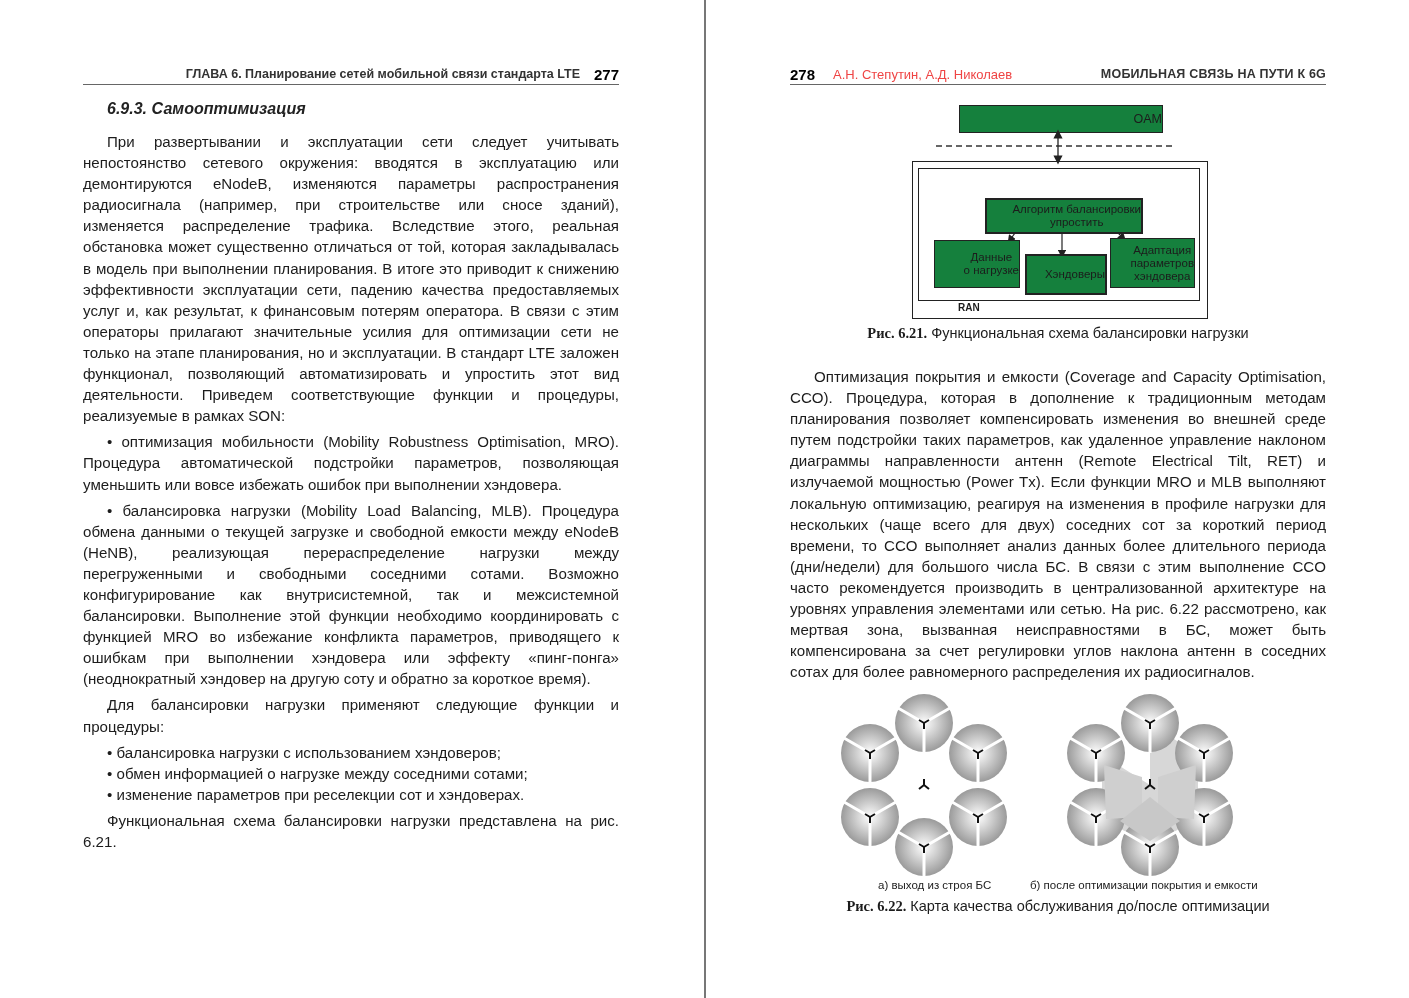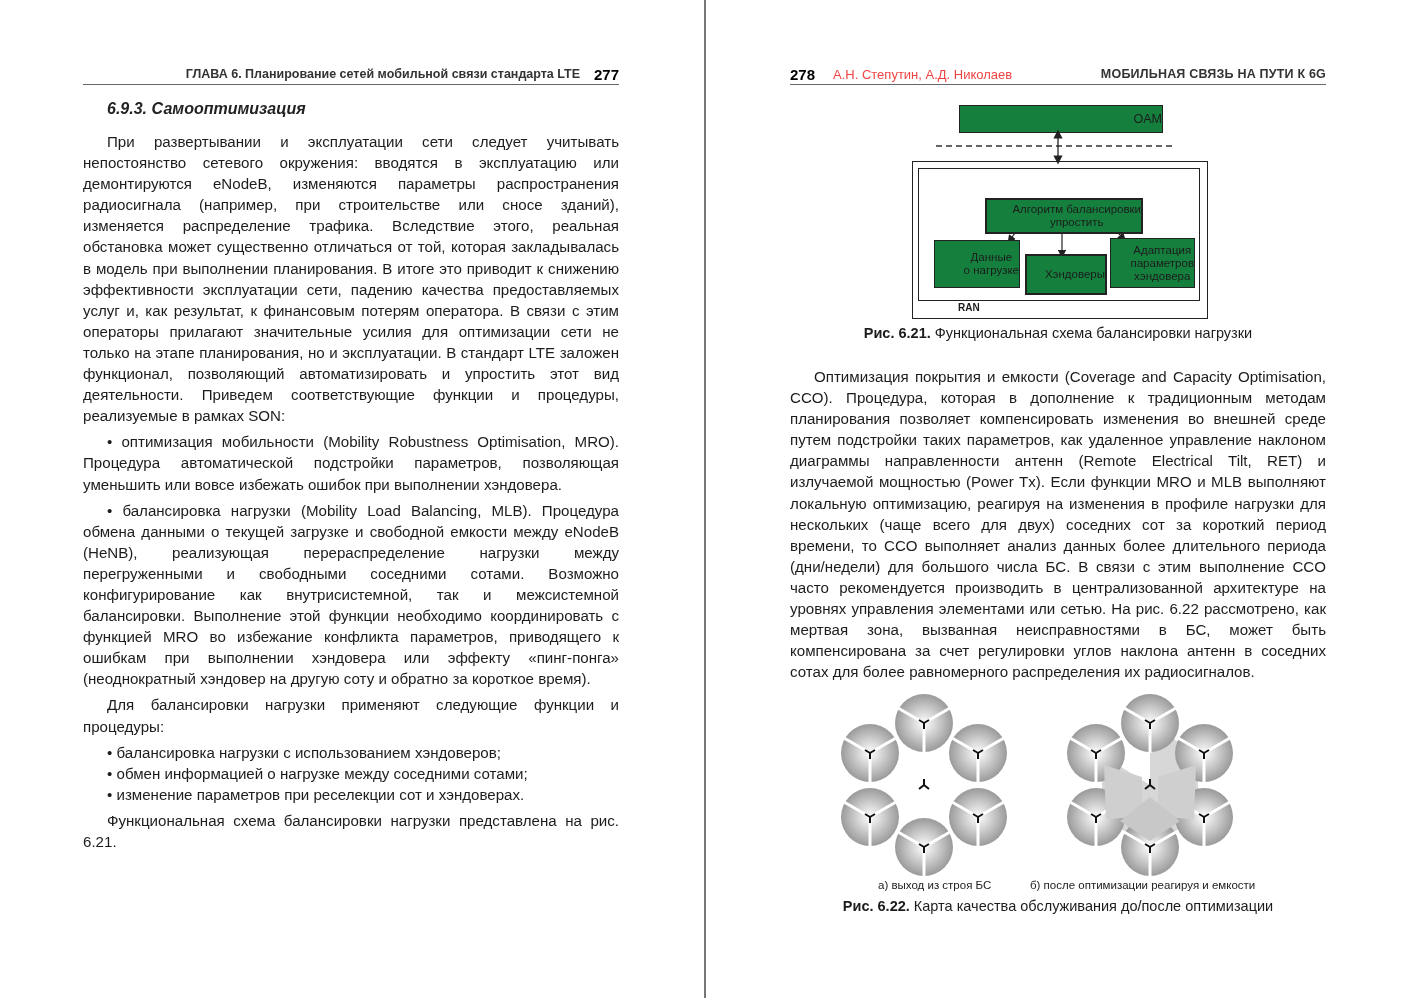--- a/index.html
+++ b/index.html
@@ -29,21 +29,21 @@
   
   .diagram { position:absolute; left:0; top:0; width:536px; }
   .box { position:absolute; border:1px solid #222; background:#15803d; font-size:11.5px;
          text-align:center; display:flex; align-items:center; justify-content:flex-end; line-height:13px; }
   .box-thick { border-width:2px; }
   .ran-outer { position:absolute; border:1.5px solid #222; }
   .ran-inner { position:absolute; border:1.5px solid #222; }
   .ran-label { position:absolute; font-size:10px; font-weight:bold; }
   .dashed-line { position:absolute; height:0; border-top:2px dashed #666; }
   .caption { position:absolute; left:0; width:536px; text-align:center; font-size:14.5px; }
-  .caption b { font-weight:bold; }
+  .caption b { font-weight:bold;font-family:Liberation Serif, serif; }
   .subcaption { position:absolute; font-size:11.5px; color:#222; }
   svg { position:absolute; overflow:visible; }
 </style>
 </head>
 <body>
 
 <div class="spread-divider"></div>
 
 <div class="page page-left">
   <div class="running-head">
@@ -165,18 +165,18 @@
       <use href="#cell" x="-54" y="32"></use>
       <use href="#cell" x="-54" y="-32"></use>
       <polygon points="-46,-20 -8,-8 -8,32 -44,34" fill="#cfcfcf"></polygon>
       <polygon points="46,-20 8,-8 8,32 44,34" fill="#cfcfcf"></polygon>
       <polygon points="-30,36 0,12 30,36 0,56" fill="#c8c8c8"></polygon>
       <path d="M0,0 L0,-6 M0,0 L-5,4 M0,0 L5,4" stroke="#111" stroke-width="2"></path>
     </g>
   </svg>
 
   <div class="subcaption" style="left:88px; top:879px;">а) выход из строя БС</div>
-  <div class="subcaption" style="left:240px; top:879px;">б) после оптимизации реагируя и емкости</div>
+  <div class="subcaption" style="left:240px; top:879px;">б) после оптимизации покрытия и емкости</div>
 
   <div class="caption" style="top:898px;">
     <b>Рис. 6.22.</b><span> Карта качества обслуживания до/после оптимизации</span>
   </div>
 </div>
 
 </body></html>

